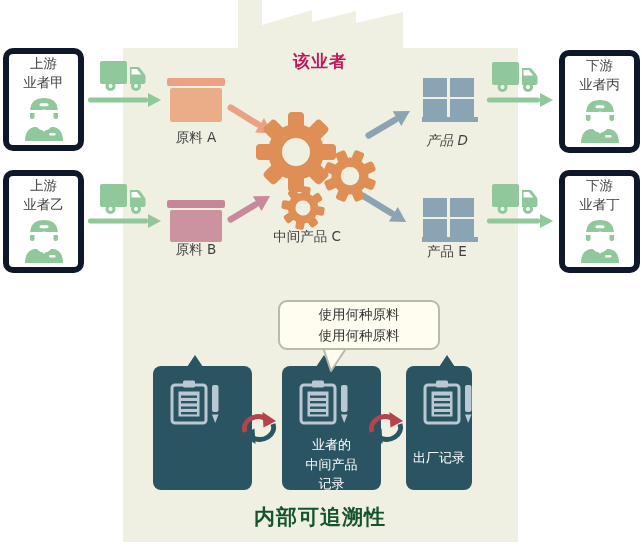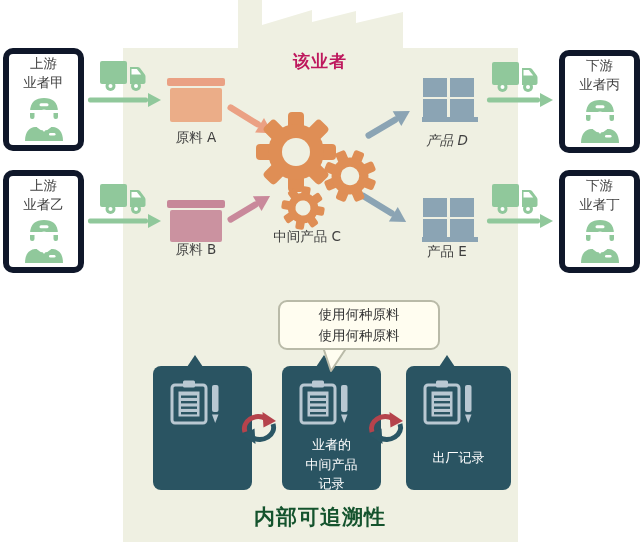--- a/index.html
+++ b/index.html
@@ -75,21 +75,21 @@
     background:#2a5462; border-radius:8px;
   }
   .record-box svg { position:absolute; left:16px; top:13px; }
   .record-label {
     position:absolute; left:0; width:100%; text-align:center;
     color:#ffffff; font-size:13px; line-height:1.5;
   }
   .record-label span { display:block; }
   #rec-1 { left:153px; }
   #rec-2 { left:282px; }
-  #rec-3 { left:406px; width:105px; }
+  #rec-3 { left:406px; width:66px; }
   #rec-1 .record-label, #rec-3 .record-label { top:82px; }
   #rec-2 .record-label { top:69px; }
 
   .speech-bubble {
     position:absolute; left:278px; top:300px; width:162px; height:50px; z-index:3;
     background:#fffdf0; border:2px solid #b9baa8; border-radius:9px;
     display:flex; flex-direction:column; justify-content:center;
     text-align:center; font-size:13.5px; line-height:1.55; color:#333333;
   }
   .speech-bubble span { display:block; }

